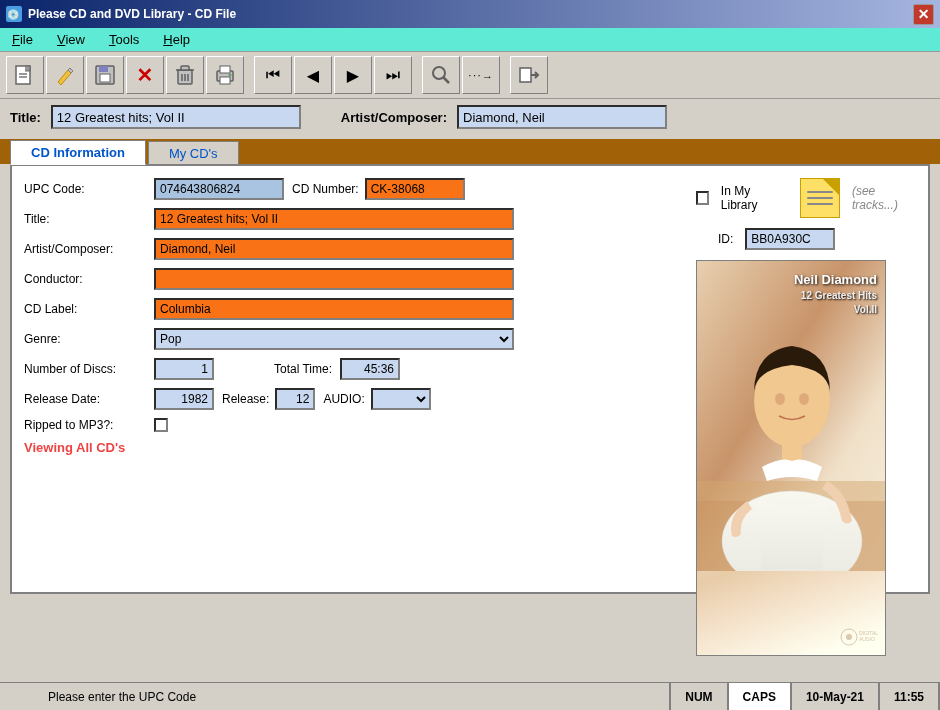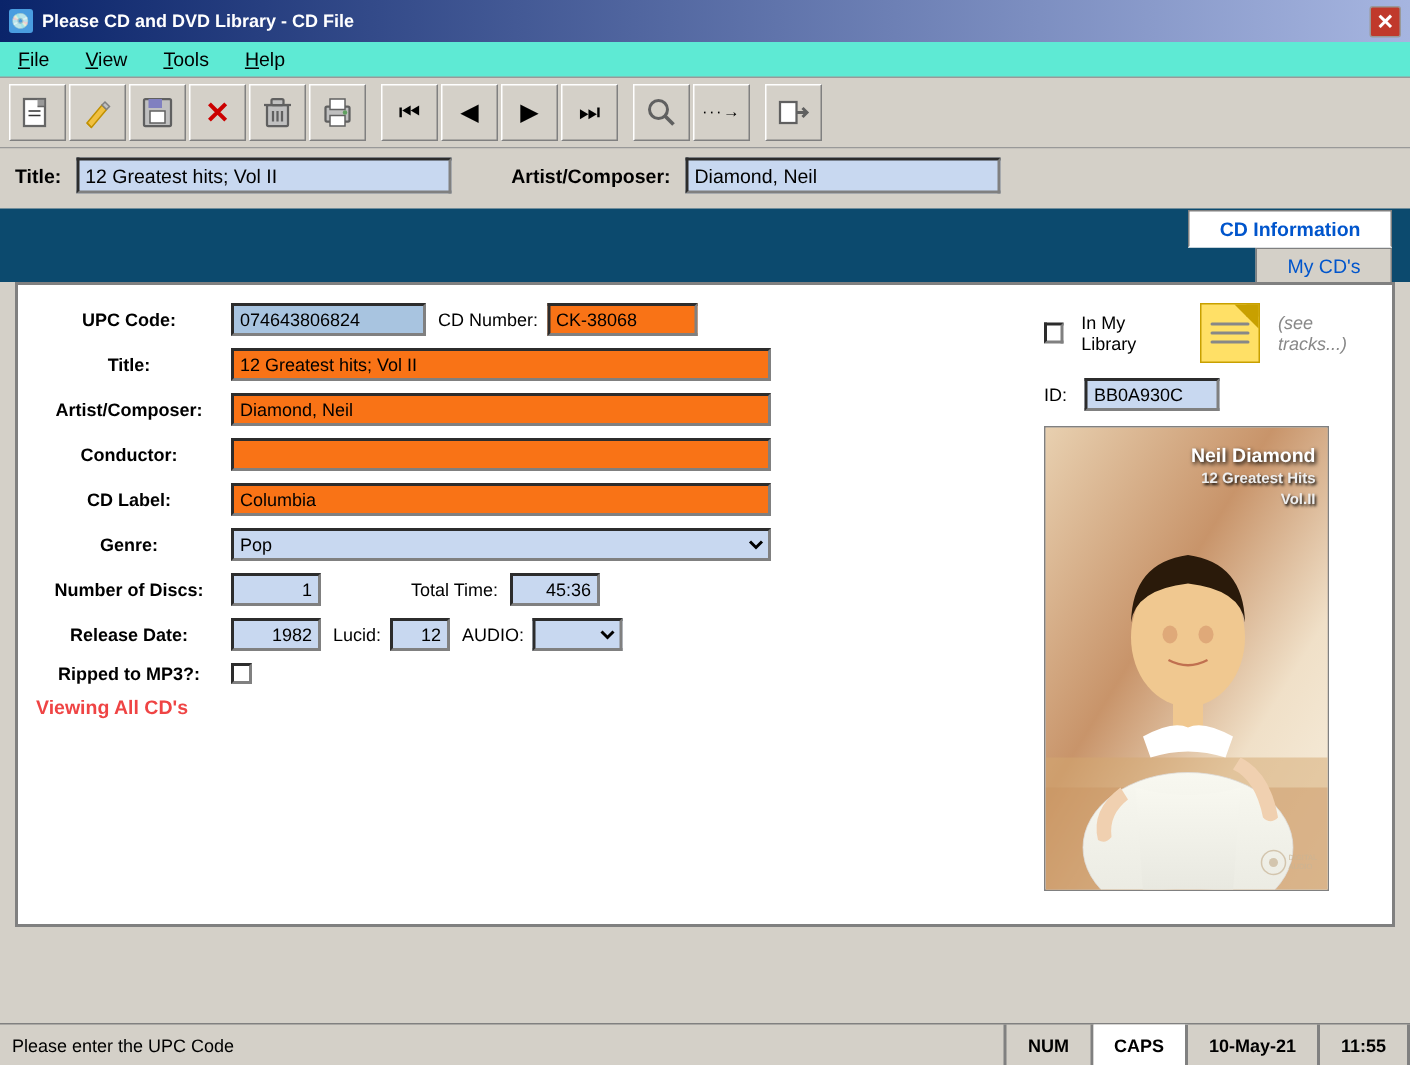--- a/index.html
+++ b/index.html
@@ -115,26 +115,25 @@
       border: 2px inset #808080;
       padding: 2px 4px;
       font-size: 13px;
       height: 24px;
     }
     #title-input { width: 250px; }
     #artist-input { width: 200px; }
 
     
     #tab-container {
-      background: #0c4a6e;
+      background: #a16207;
       padding: 0 10px;
       display: flex;
-      align-items: flex-end;
+      align-items: center;
       margin-top: 4px;
-      flex-direction: column;
     }
     .tab {
       padding: 4px 20px;
       font-size: 13px;
       cursor: pointer;
       border: 1px solid #808080;
       border-bottom: none;
       background: #d4d0c8;
       margin-right: 2px;
       position: relative;
@@ -164,26 +163,25 @@
       display: flex;
       gap: 12px;
     }
     #cd-form { flex: 1; }
     .form-row {
       display: flex;
       align-items: center;
       margin-bottom: 8px;
     }
     .form-label {
-      text-align: center;
+      text-align: left;
       width: 130px;
       font-size: 12px;
       padding-right: 6px;
       flex-shrink: 0;
-      font-weight: bold;
     }
     .form-input {
       background: #f97316;
       border: 2px inset #808080;
       padding: 2px 4px;
       font-size: 12px;
       height: 22px;
     }
     .upc-input { width: 130px; }
     .cdnum-input { width: 100px; }
@@ -253,21 +251,21 @@
     }
     .see-tracks {
       color: #888;
       font-style: italic;
       font-size: 12px;
     }
 
     
     #album-art {
       width: 190px;
-      height: 310px;
+      height: 396px;
       background: linear-gradient(160deg, #e8c090 0%, #d4a870 20%, #c8946a 40%, #f0d8c0 60%, #e8cca8 70%, #f4e0c8 80%, #fffff0 95%);
       border: 1px solid #808080;
       position: relative;
       overflow: hidden;
       flex-shrink: 0;
     }
     #album-art-text {
       position: absolute;
       top: 10px;
       right: 8px;
@@ -495,21 +493,21 @@
       <div class="form-row">
         <span class="form-label">Number of Discs:</span>
         <input class="form-input small-input" type="text" value="1" style="width: 60px; text-align: right;">
         <span style="margin-left:60px;">Total Time:</span>
         <input class="form-input small-input" type="text" value="45:36" style="width: 60px; margin-left: 8px;">
       </div>
 
       <div class="form-row">
         <span class="form-label">Release Date:</span>
         <input class="form-input small-input" type="text" value="1982" style="width: 60px; text-align: right;">
-        <span style="margin-left:8px;">Lucid:</span>
+        <span style="margin-left:8px;">Release:</span>
         <input class="form-input small-input" type="text" value="12" style="width: 40px; margin-left: 6px; text-align: right;">
         <span style="margin-left:8px;">AUDIO:</span>
         <select class="spar-select" style="margin-left:6px;"><option></option></select>
       </div>
 
       <div class="form-row">
         <span class="form-label">Ripped to MP3?:</span>
         <div class="checkbox"></div>
       </div>
 
@@ -525,21 +523,21 @@
           <div id="note-lines">
             <div class="note-line"></div>
             <div class="note-line"></div>
             <div class="note-line"></div>
           </div>
         </div>
         <span class="see-tracks">(see tracks...)</span>
       </div>
 
       <div id="id-row">
-        <span style="margin-right:6px;">ID:</span>
+        <span style="margin-left:22px;margin-right:6px;">ID:</span>
         <input class="form-input id-input" type="text" value="BB0A930C" style="">
       </div>
 
       <div id="album-art">
 
         <svg width="190" height="310" viewBox="0 0 190 310" style="position:absolute;top:0;left:0;">
 
           <defs>
             <linearGradient id="bg" x1="0" y1="0" x2="1" y2="1">
               <stop offset="0%" stop-color="#e8d0b0"></stop>
@@ -588,18 +586,18 @@
             <text x="20" y="8" font-size="5" fill="rgba(200,180,150,0.8)">DIGITAL</text>
             <text x="20" y="14" font-size="5" fill="rgba(200,180,150,0.8)">AUDIO</text>
           </svg>
         </div>
       </div>
     </div>
   </div>
 </div>
 
 <div id="status-bar" style="position:fixed;bottom:0;left:0;width:940px;height:28px;background:#d4d0c8;border-top:1px solid #808080;display:flex;align-items:center;">
-  <div id="status-message" style="flex:1;padding:0 8px;font-size:12px;border-right:2px inset #808080;height:100%;display:flex;align-items:center;">Please enter the UPC Code</div>
+  <div id="status-message" style="flex:1;padding:0 8px;font-size:12px;border-right:2px inset #808080;height:100%;display:flex;align-items:center;margin-left:40px;">Please enter the UPC Code</div>
   <div class="status-panel" style="padding:0 14px;font-size:12px;font-weight:bold;border-right:2px inset #808080;height:100%;display:flex;align-items:center;">NUM</div>
   <div class="status-panel" style="padding:0 14px;font-size:12px;font-weight:bold;border-right:2px inset #808080;height:100%;display:flex;align-items:center;background:#ffffff;">CAPS</div>
   <div class="status-panel" style="padding:0 14px;font-size:12px;border-right:2px inset #808080;height:100%;display:flex;align-items:center;">10-May-21</div>
   <div class="status-panel" style="padding:0 14px;font-size:12px;height:100%;display:flex;align-items:center;">11:55</div>
 </div>
 
 </body></html>

